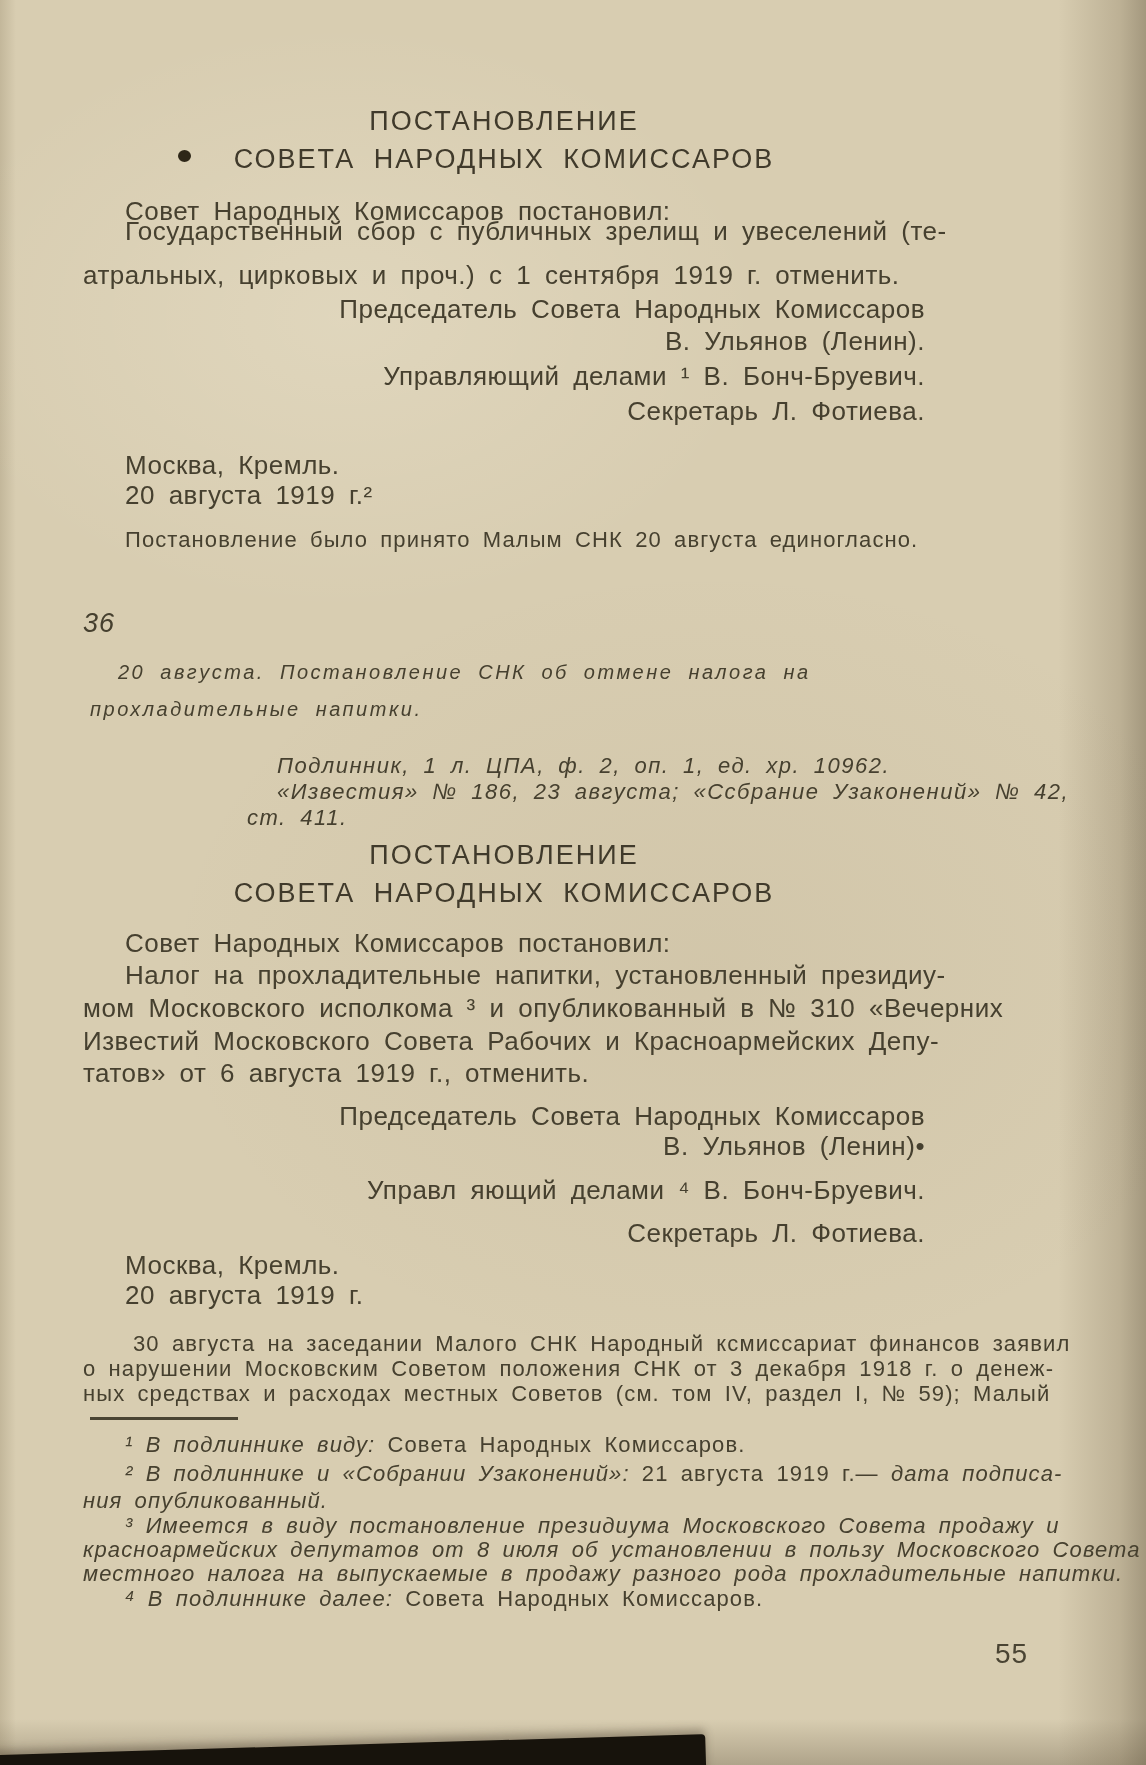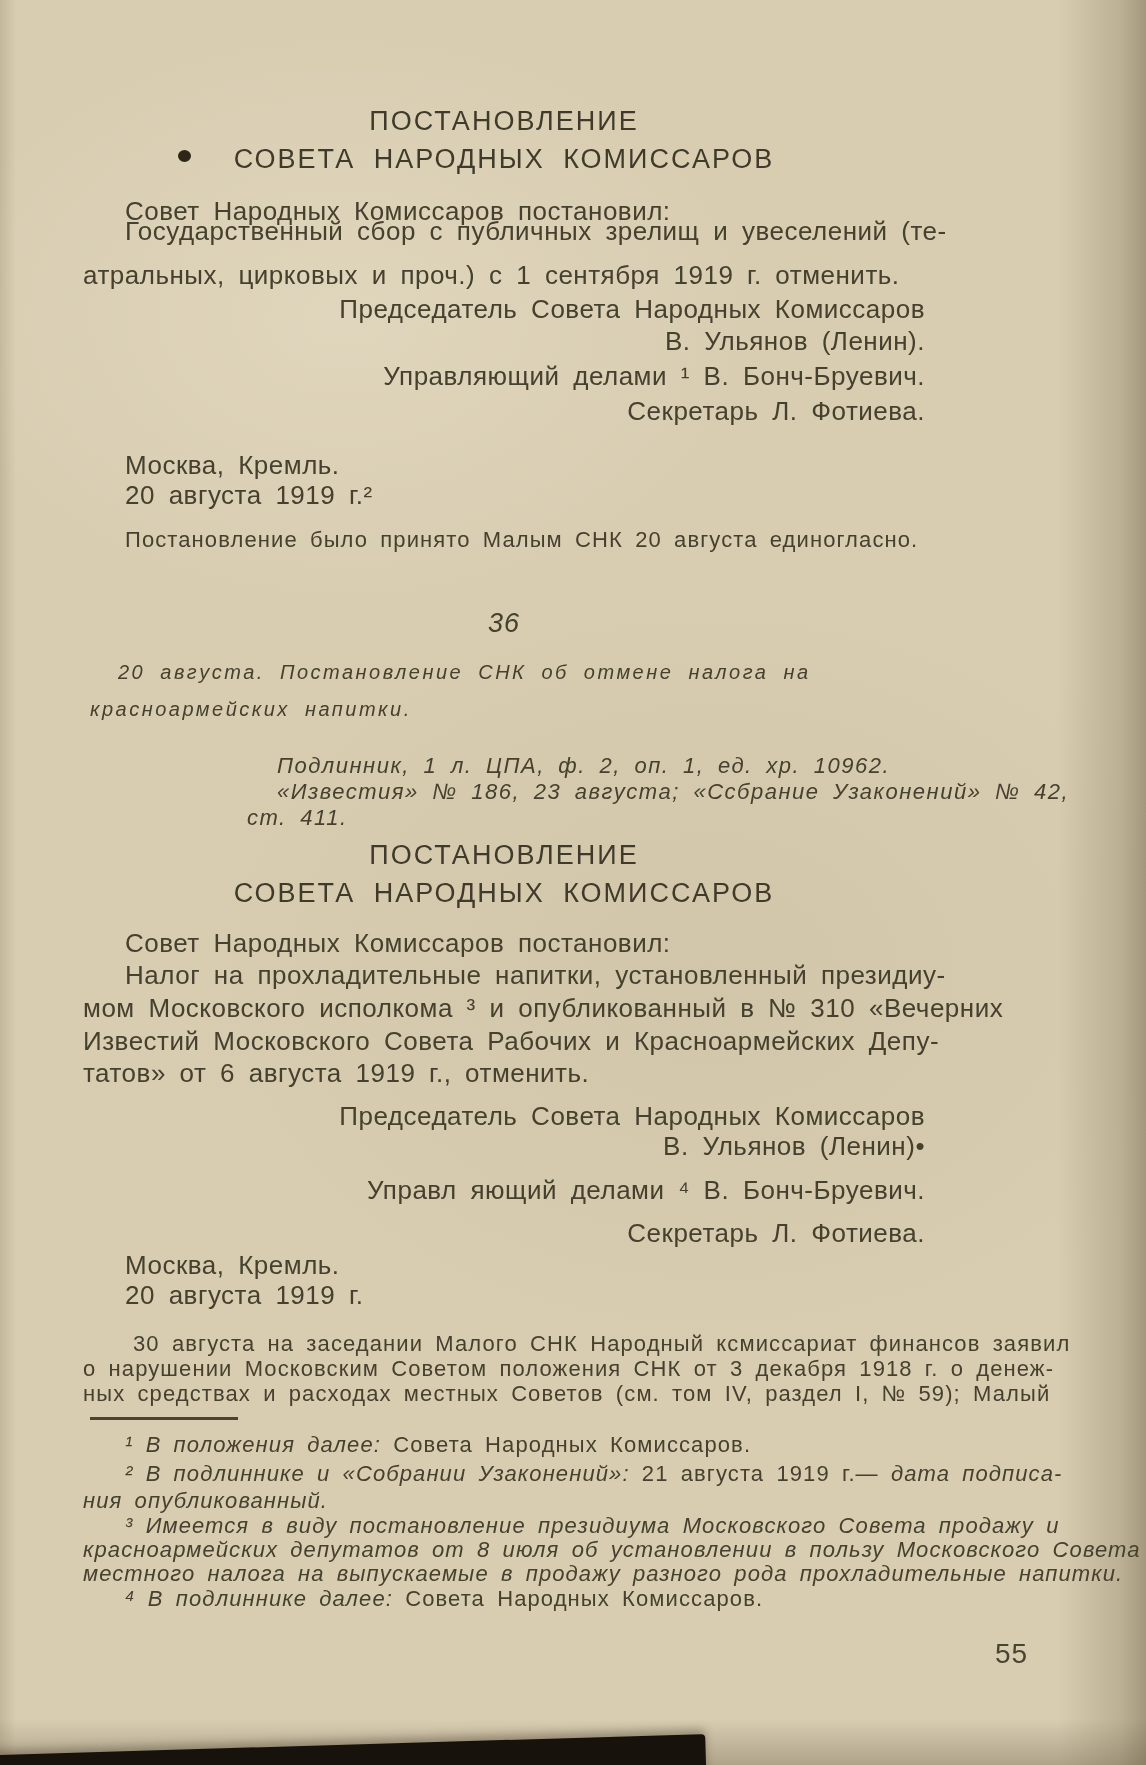--- a/index.html
+++ b/index.html
@@ -24,21 +24,21 @@
   .ln{position:absolute;left:0;width:100%;white-space:nowrap;}
   .body{font-size:26px;letter-spacing:.5px;word-spacing:6px;}
   .hd{font-size:27px;text-align:center;letter-spacing:2px;word-spacing:9px;color:#403a2b;}
   .sig{text-align:right;}
   .ind{padding-left:42px;box-sizing:border-box;}
   .small{font-size:22px;letter-spacing:1.1px;word-spacing:5px;}
   .it{font-style:italic;}
   .title{font-size:20px;letter-spacing:2.5px;word-spacing:7px;font-style:italic;}
   .src{left:164px;font-style:italic;font-size:22px;letter-spacing:1.5px;word-spacing:6px;}
   .src-ind{padding-left:30px;box-sizing:border-box;}
-  .secnum{font-style:italic;font-size:27px;text-align:center;letter-spacing:1px;}
+  .secnum{font-style:italic;font-size:27px;text-align:left;letter-spacing:1px;}
   .rule{position:absolute;left:7px;width:148px;height:0;border-top:3px solid #4a4433;}
   .pageno{position:absolute;font-size:28px;letter-spacing:1px;color:#4a4433;}
   .dot{position:absolute;width:13px;height:12px;background:#2e2718;border-radius:50%;}
 </style>
 </head>
 <body>
 
 <div class="page">
 
   <div class="bottom-wedge"></div>
@@ -59,21 +59,21 @@
     <div class="ln body sig" style="top:396px">Секретарь Л. Фотиева.</div>
 
     <div class="ln body ind" style="top:450px">Москва, Кремль.</div>
     <div class="ln body ind" style="top:480px">20 августа 1919 г.²</div>
 
     <div class="ln small ind" style="top:527px">Постановление было принято Малым СНК 20 августа единогласно.</div>
 
     <div class="ln secnum" style="top:608px">36</div>
 
     <div class="ln title" style="top:661px;padding-left:35px;box-sizing:border-box">20 августа. Постановление СНК об отмене налога на</div>
-    <div class="ln title" style="top:698px;padding-left:7px;box-sizing:border-box">красноармейских напитки.</div>
+    <div class="ln title" style="top:698px;padding-left:7px;box-sizing:border-box">прохладительные напитки.</div>
 
     <div class="ln src src-ind" style="top:753px">Подлинник, 1 л. ЦПА, ф. 2, оп. 1, ед. хр. 10962.</div>
     <div class="ln src src-ind" style="top:779px">«Известия» № 186, 23 августа; «Ссбрание Узаконений» № 42,</div>
     <div class="ln src" style="top:805px">ст. 411.</div>
 
     <div class="ln hd" style="top:840px">ПОСТАНОВЛЕНИЕ</div>
     <div class="ln hd" style="top:878px">СОВЕТА НАРОДНЫХ КОМИССАРОВ</div>
 
     <div class="ln body ind" style="top:928px">Совет Народных Комиссаров постановил:</div>
     <div class="ln body ind" style="top:960px">Налог на прохладительные напитки, установленный президиу-</div>
@@ -88,21 +88,21 @@
 
     <div class="ln body ind" style="top:1250px">Москва, Кремль.</div>
     <div class="ln body ind" style="top:1280px">20 августа 1919 г.</div>
 
     <div class="ln small" style="top:1331px;padding-left:50px;box-sizing:border-box">30 августа на заседании Малого СНК Народный ксмиссариат финансов заявил</div>
     <div class="ln small" style="top:1356px">о нарушении Московским Советом положения СНК от 3 декабря 1918 г. о денеж-</div>
     <div class="ln small" style="top:1381px">ных средствах и расходах местных Советов (см. том IV, раздел I, № 59); Малый</div>
 
     <div class="rule" style="top:1417px"></div>
 
-    <div class="ln small ind" style="top:1432px"><span class="it">¹ В положения далее: </span><span>Совета Народных Комиссаров.</span></div>
+    <div class="ln small ind" style="top:1432px"><span class="it">¹ В подлиннике виду: </span><span>Совета Народных Комиссаров.</span></div>
 
     <div class="ln small ind" style="top:1461px"><span class="it">² В подлиннике и «Собрании Узаконений»: </span><span>21 августа 1919 г.— </span><span class="it">дата подписа-</span></div>
     <div class="ln small it" style="top:1488px">ния опубликованный.</div>
 
     <div class="ln small it ind" style="top:1513px">³ Имеется в виду постановление президиума Московского Совета продажу и</div>
     <div class="ln small it" style="top:1537px">красноармейских депутатов от 8 июля об установлении в пользу Московского Совета</div>
     <div class="ln small it" style="top:1561px">местного налога на выпускаемые в продажу разного рода прохладительные напитки.</div>
 
     <div class="ln small ind" style="top:1586px"><span class="it">⁴ В подлиннике далее: </span><span>Совета Народных Комиссаров.</span></div>
 

